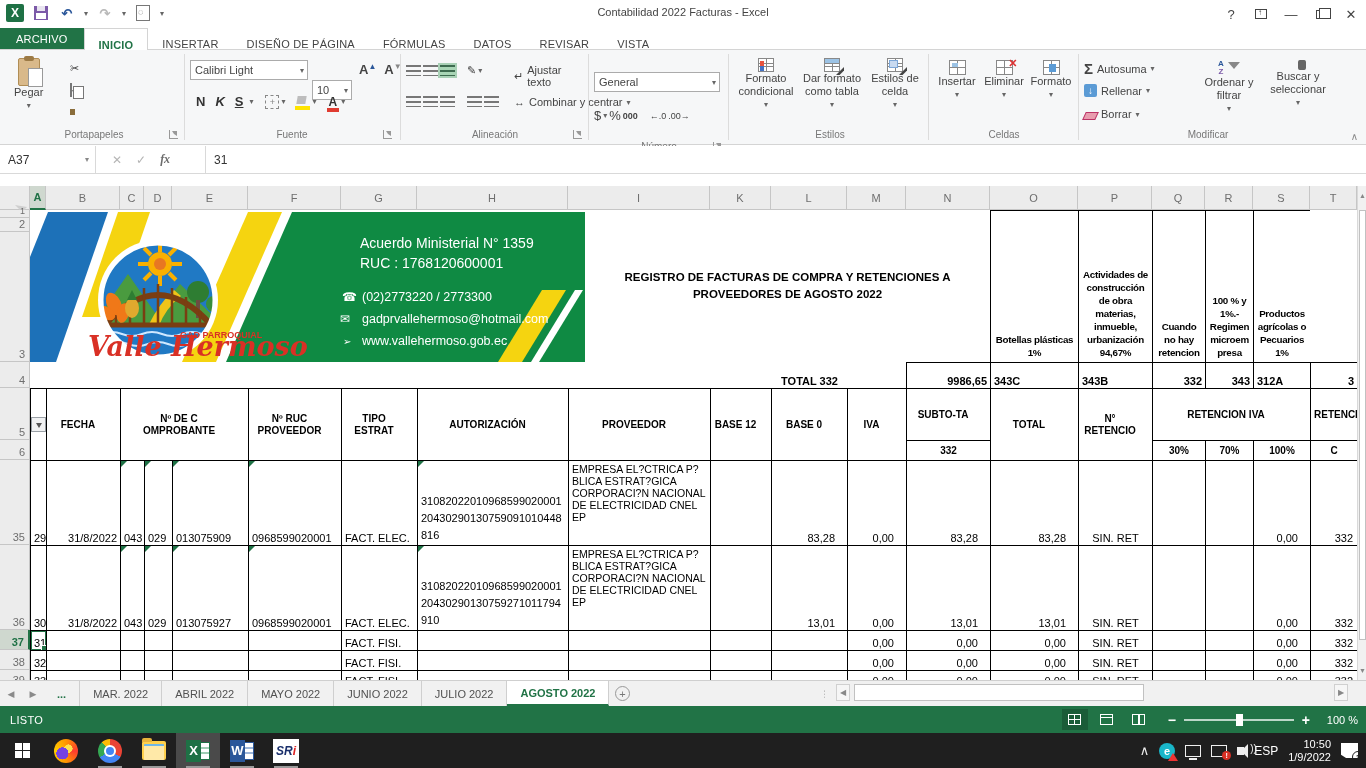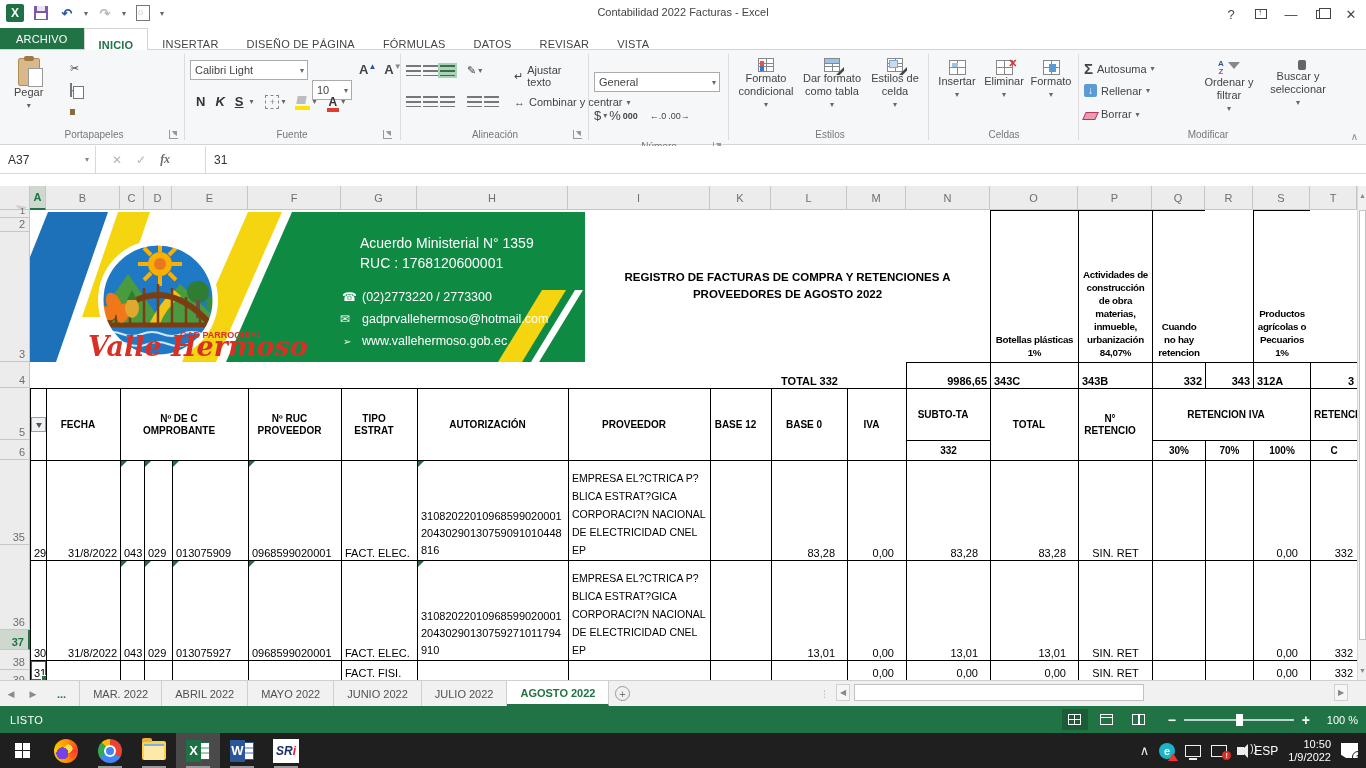--- a/index.html
+++ b/index.html
@@ -112,21 +112,21 @@
   table.xt{border-collapse:collapse;table-layout:fixed;position:absolute;left:30px;top:176px;width:1327px;font-size:11px;color:#000}
   .xt td{border:1px solid #000;padding:0 3px 1px;vertical-align:bottom;overflow:hidden;white-space:nowrap}
   .xt td.nb{border:none}
   .xt td.b{font-weight:bold}
   .xt td.ctr{text-align:center}
   .xt td.rt{text-align:right}
   .xt td.num{text-align:right;padding-right:12px}
   .xt td.numt{text-align:right;padding-right:4px}
   .xt td.hc{font-weight:bold;text-align:center;vertical-align:middle;position:relative;white-space:normal;font-size:10px;line-height:12px;padding:0 14px 0 3px}
   .xt td.hc2{font-weight:bold;text-align:center;vertical-align:middle;font-size:10px}
-  .xt td.prov{white-space:normal;vertical-align:top;font-size:10.5px;line-height:18px;padding-top:8px}
+  .xt td.prov{white-space:normal;vertical-align:top;font-size:10.5px;line-height:12px;padding-top:2px}
   .xt td.auth{white-space:normal;word-break:break-all;line-height:17px}
   .xt td.rel{position:relative}
   .flt{position:absolute;right:1px;top:50%;margin-top:-8px;width:15px;height:15px;background:#f0f1f2;border:1px solid #9aa0a6;display:flex;align-items:center;justify-content:center}
   .flt:after{content:"";border:3.5px solid transparent;border-top:5px solid #555;margin-top:5px}
   .gt:before{content:"";position:absolute;left:0;top:0;border-top:6px solid #1e7145;border-right:6px solid transparent}
   .selwrap{position:absolute;left:-1px;top:-1px;right:-1px;bottom:-1px;border:2px solid #217346}
   .selwrap:after{content:"";position:absolute;right:-3px;bottom:-3px;width:5px;height:5px;background:#217346;border:1px solid #fff}
   
   .vscroll{right:0;top:0;width:9px;height:494px;background:#f1f1f1;border-left:1px solid #d9d9d9}
   .vs-up{position:absolute;top:0;left:0;width:9px;height:20px;background:#f1f1f1;color:#888;font-size:7px;text-align:center;line-height:20px}
@@ -544,24 +544,27 @@
         <text x="332" y="111" font-size="12.5">gadprvallehermoso@hotmail.com</text>
         <text x="313" y="133" font-size="10">➢</text>
         <text x="332" y="133" font-size="12.5">www.vallehermoso.gob.ec</text>
       </g>
     </svg>
     <div class="sheet-title">REGISTRO DE FACTURAS DE COMPRA Y RETENCIONES A PROVEEDORES DE AGOSTO 2022</div>
     <div class="th13" style="left:960px;width:88px">
         <span>Botellas plásticas 1%</span>
       </div>
     <div class="th13" style="left:1048px;width:74px">
-        <span>Actividades de construcción de obra materias, inmueble, urbanización 84,07%</span>
+        <span>Actividades de construcción de obra materias, inmueble, urbanización 94,67%</span>
       </div>
     <div class="th13" style="left:1122px;width:53px">
         <span>Cuando no hay retencion</span>
+      </div>
+    <div class="th13" style="left:1175px;width:48px">
+        <span>100 % y 1%.- Regimen microempresa</span>
       </div>
     <div class="th13" style="left:1223px;width:57px">
         <span>Productos agrícolas o Pecuarios 1%</span>
       </div>
   </div>
 
   <table class="xt">
     <colgroup>
       <col style="width:16px">
         <col style="width:74px">

